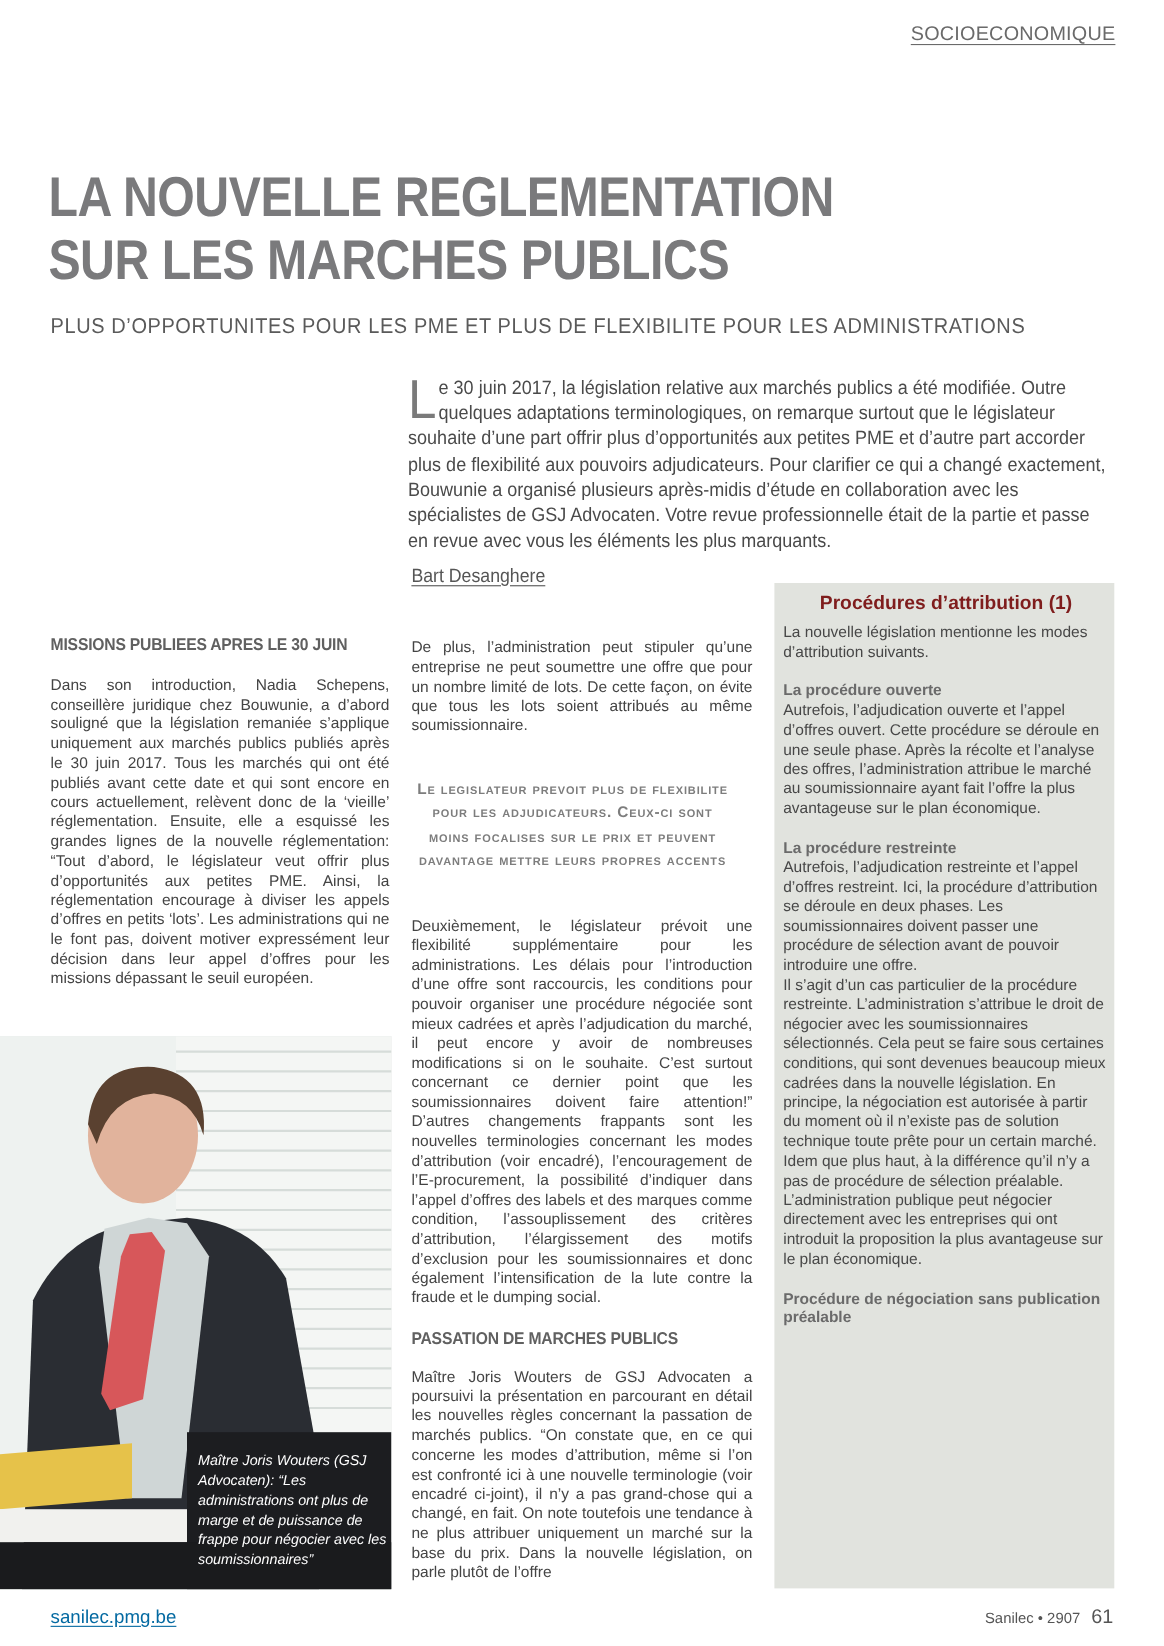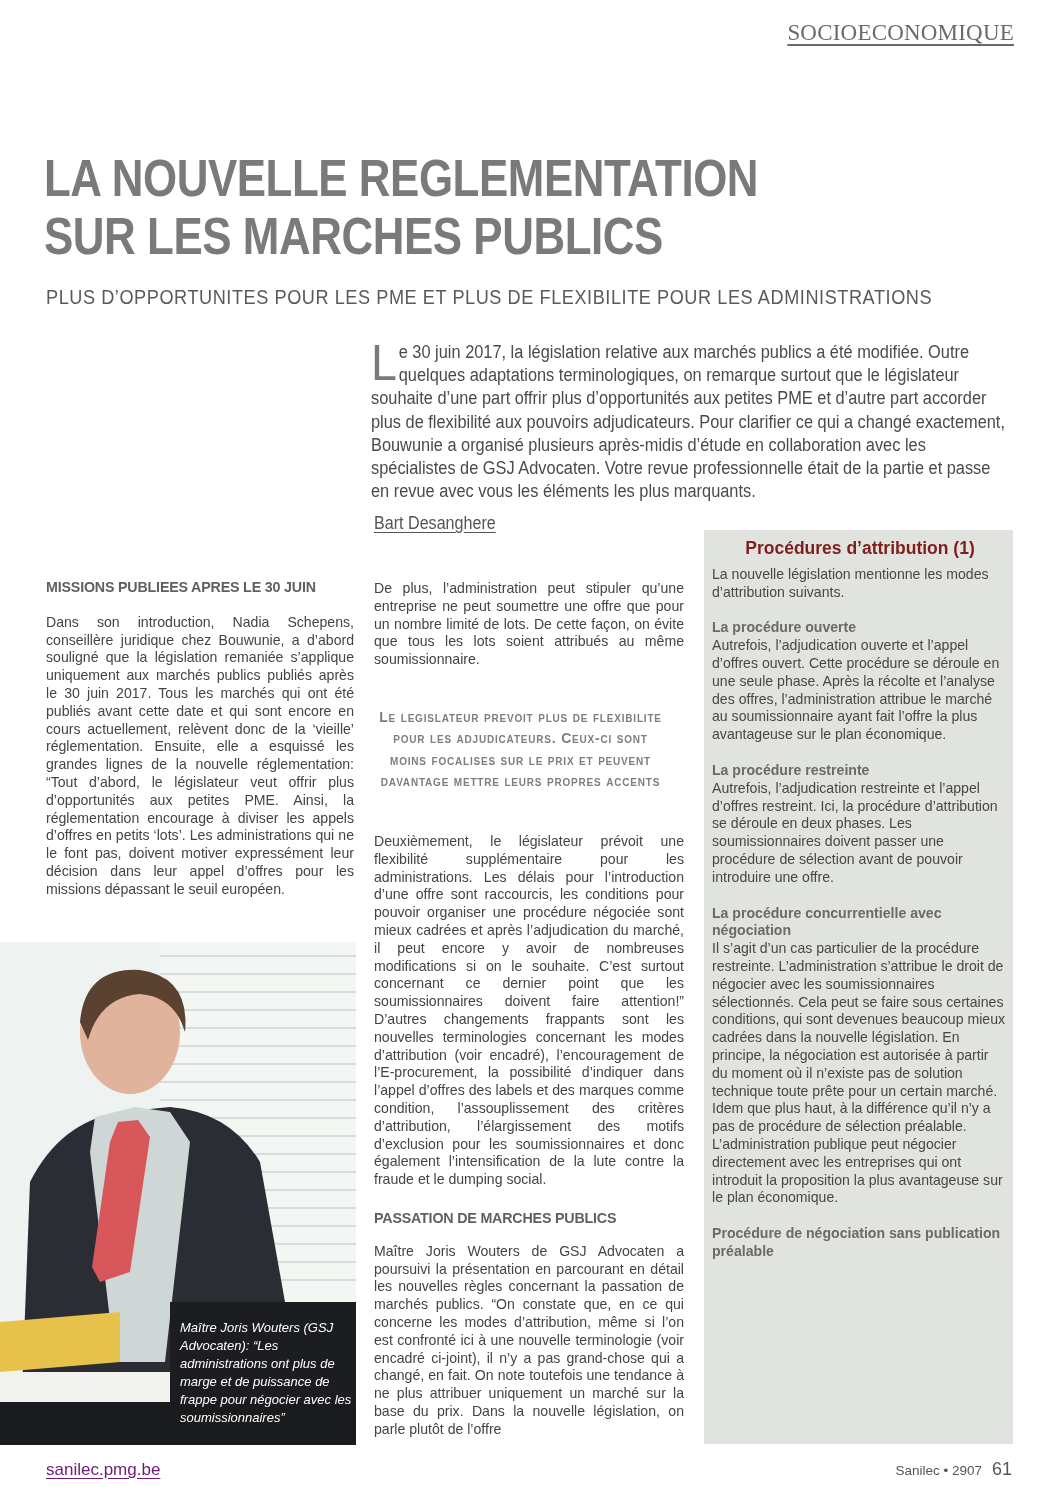--- a/index.html
+++ b/index.html
@@ -3,23 +3,23 @@
   <meta charset="utf-8">
   <style>
     html, body { margin: 0; padding: 0; }
     body {
       width: 1058px; height: 1496px; position: relative; overflow: hidden;
       background: #ffffff; color: #3e3e3e;
       font-family: "DejaVu Sans", sans-serif;
     }
     .section-tag {
       position: absolute; right: 44px; top: 20px;
-      font-size: 23px; color: #6a6a6a; letter-spacing: 0.2px;
+      font-size: 18px; color: #6a6a6a; letter-spacing: 0.2px;
       text-decoration: underline; text-underline-offset: 4px;
-      font-family: Liberation Serif, serif;
+      font-family: Liberation Sans, sans-serif;
     }
     .title {
       position: absolute; left: 44px; top: 150px; margin: 0;
       font-family: "Liberation Sans", sans-serif; font-weight: bold;
       font-size: 51px; line-height: 58px; color: #7a7a7c;
       transform: scaleX(0.86); transform-origin: left top;
       white-space: nowrap; letter-spacing: -0.5px;
     }
     .subtitle {
       position: absolute; left: 46px; top: 286px; margin: 0;
@@ -86,21 +86,21 @@
       line-height: 17.8px; color: #474747;
     }
     .sidebar-title {
       text-align: center; font-weight: bold; font-size: 17.5px; color: #7f1d1d;
       margin: 0 0 8px 0;
     }
     .sidebar-inner p { margin: 0; }
     .sb-h { font-weight: bold; color: #6a6a6a; margin-top: 18px !important; }
     .footer-url {
       position: absolute; left: 46px; top: 1460px;
-      font-family: "Liberation Sans", sans-serif; font-size: 17px; color: #701a75;
+      font-family: "Liberation Sans", sans-serif; font-size: 17px; color: #0369a1;
       text-decoration: underline; text-underline-offset: 3px;
     }
     .footer-right {
       position: absolute; right: 46px; top: 1459px;
       font-family: "Liberation Sans", sans-serif; color: #555;
       display: flex; align-items: baseline; gap: 10px;
     }
     .footer-mag { font-size: 13.5px; }
     .footer-page { font-size: 18px; color: #555; }
   </style>
@@ -178,21 +178,20 @@
   <div class="sidebar-inner">
     <div class="sidebar-title">Procédures d’attribution (1)</div>
     <p>La nouvelle législation mentionne les modes d’attribution suivants.</p>
 
     <p class="sb-h">La procédure ouverte</p>
     <p>Autrefois, l’adjudication ouverte et l’appel d’offres ouvert. Cette procédure se déroule en une seule phase. Après la récolte et l’analyse des offres, l’administration attribue le marché au soumissionnaire ayant fait l’offre la plus avantageuse sur le plan économique.</p>
 
     <p class="sb-h">La procédure restreinte</p>
     <p>Autrefois, l’adjudication restreinte et l’appel d’offres restreint. Ici, la procédure d’attribution se déroule en deux phases. Les soumissionnaires doivent passer une procédure de sélection avant de pouvoir introduire une offre.</p>
 
-    <p class="sb-h">La procédure concurrentielle avec négociation</p>
     <p>Il s’agit d’un cas particulier de la procédure restreinte. L’administration s’attribue le droit de négocier avec les soumissionnaires sélectionnés. Cela peut se faire sous certaines conditions, qui sont devenues beaucoup mieux cadrées dans la nouvelle législation. En principe, la négociation est autorisée à partir du moment où il n’existe pas de solution technique toute prête pour un certain marché.</p>
 
     <p>Idem que plus haut, à la différence qu’il n’y a pas de procédure de sélection préalable. L’administration publique peut négocier directement avec les entreprises qui ont introduit la proposition la plus avantageuse sur le plan économique.</p>
 
     <p class="sb-h">Procédure de négociation sans publication préalable</p>
   </div>
 </div>
 
 <a class="footer-url">sanilec.pmg.be</a>
 <div class="footer-right">

